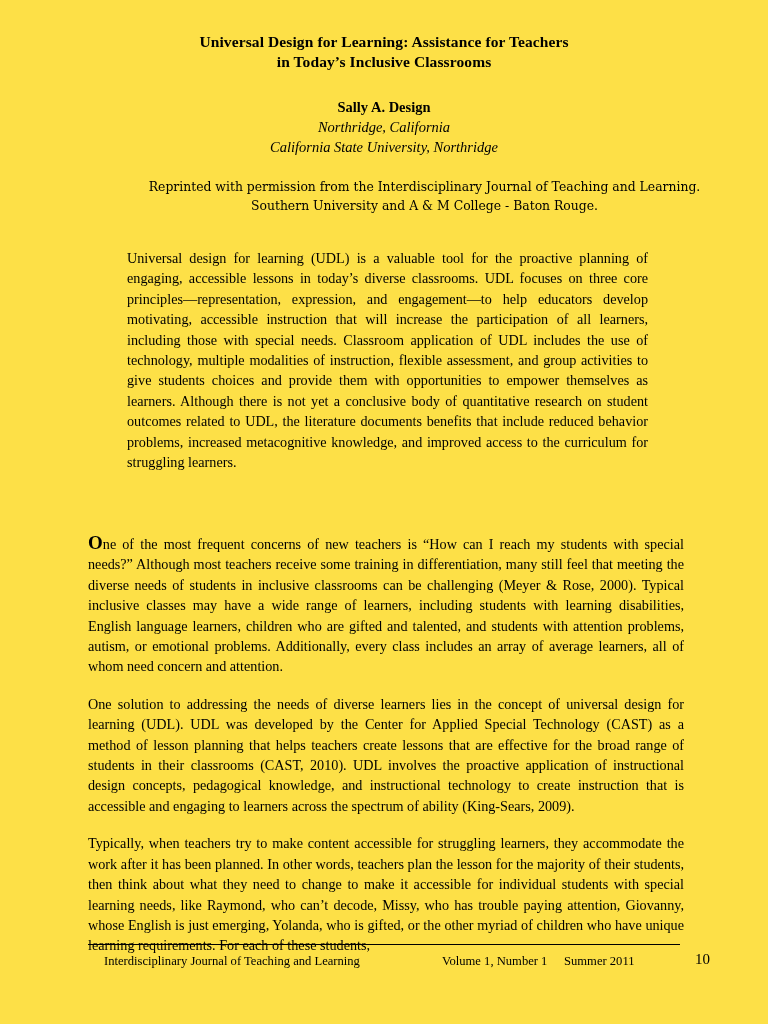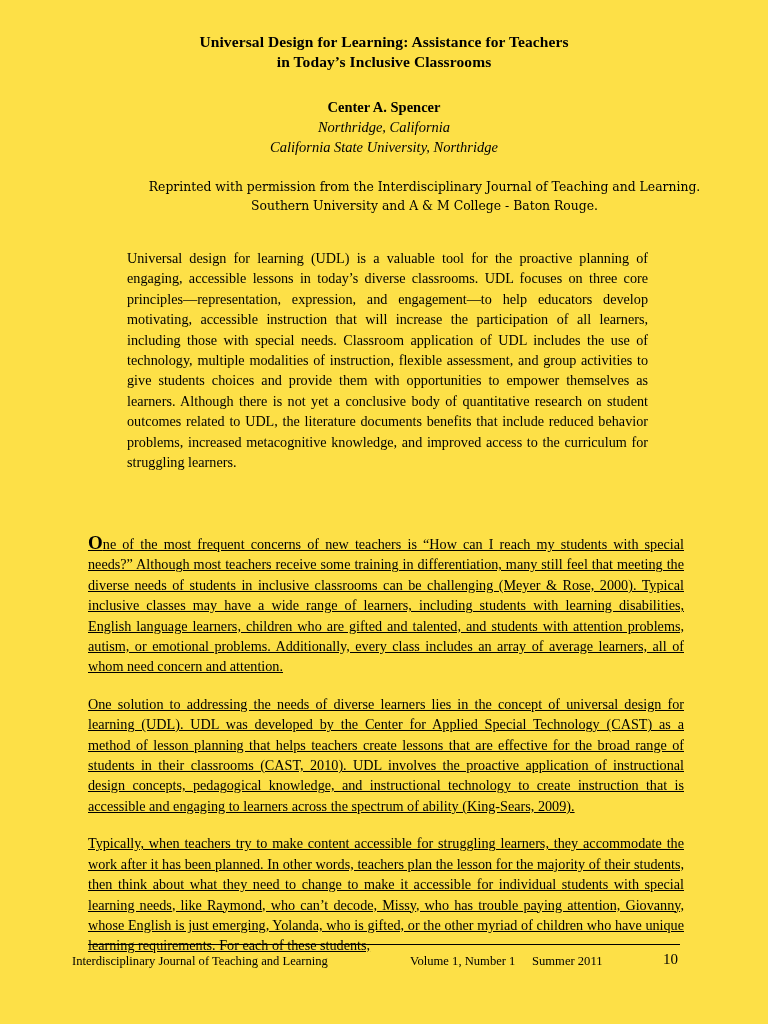--- a/index.html
+++ b/index.html
@@ -92,21 +92,20 @@
     text-align: justify;
   }
   .keywords .kw-label { font-weight: bold; }
 
   
   .body-col {
     position: absolute;
     left: 88px;
     top: 534px;
     width: 596px;
-    text-decoration: underline;
   }
   .body-par {
     font-size: 14.2px;
     line-height: 20.4px;
     text-align: justify;
     text-justify: inter-word;
     margin: 0 0 17px 0;
   }
   .body-par:last-child { margin-bottom: 12px; }
   .dropcap {
@@ -119,21 +118,21 @@
   .footer-rule {
     position: absolute;
     left: 88px;
     top: 944px;
     width: 592px;
     height: 1px;
     background: #000000;
   }
   .footer {
     position: absolute;
-    left: 72px;
+    left: 104px;
     top: 951px;
     width: 596px;
     height: 24px;
     font-size: 12.6px;
     line-height: 20px;
   }
   .footer-journal {
     position: absolute;
     left: 0;
     top: 0;
@@ -163,21 +162,21 @@
 <div class="page">
 
   <div class="title-block">
     <div class="doc-title">
       <span>Universal Design for Learning: Assistance for Teachers</span>
       <span class="line2">in Today’s Inclusive Classrooms</span>
     </div>
   </div>
 
   <div class="author-block">
-    <div class="author-name">Center A. Spencer</div>
+    <div class="author-name">Sally A. Design</div>
     <div class="affiliation">Northridge, California</div>
     <div class="affiliation">California State University, Northridge</div>
   </div>
 
   <div class="reprint">Reprinted with permission from the Interdisciplinary Journal of Teaching and Learning. Southern University and A &amp; M College - Baton Rouge.</div>
 
   <div class="abstract">Universal design for learning (UDL) is a valuable tool for the proactive planning of engaging, accessible lessons in today’s diverse classrooms. UDL focuses on three core principles—representation, expression, and engagement—to help educators develop motivating, accessible instruction that will increase the participation of all learners, including those with special needs. Classroom application of UDL includes the use of technology, multiple modalities of instruction, flexible assessment, and group activities to give students choices and provide them with opportunities to empower themselves as learners. Although there is not yet a conclusive body of quantitative research on student outcomes related to UDL, the literature documents benefits that include reduced behavior problems, increased metacognitive knowledge, and improved access to the curriculum for struggling learners.</div>
 
 
   <div class="body-col">

